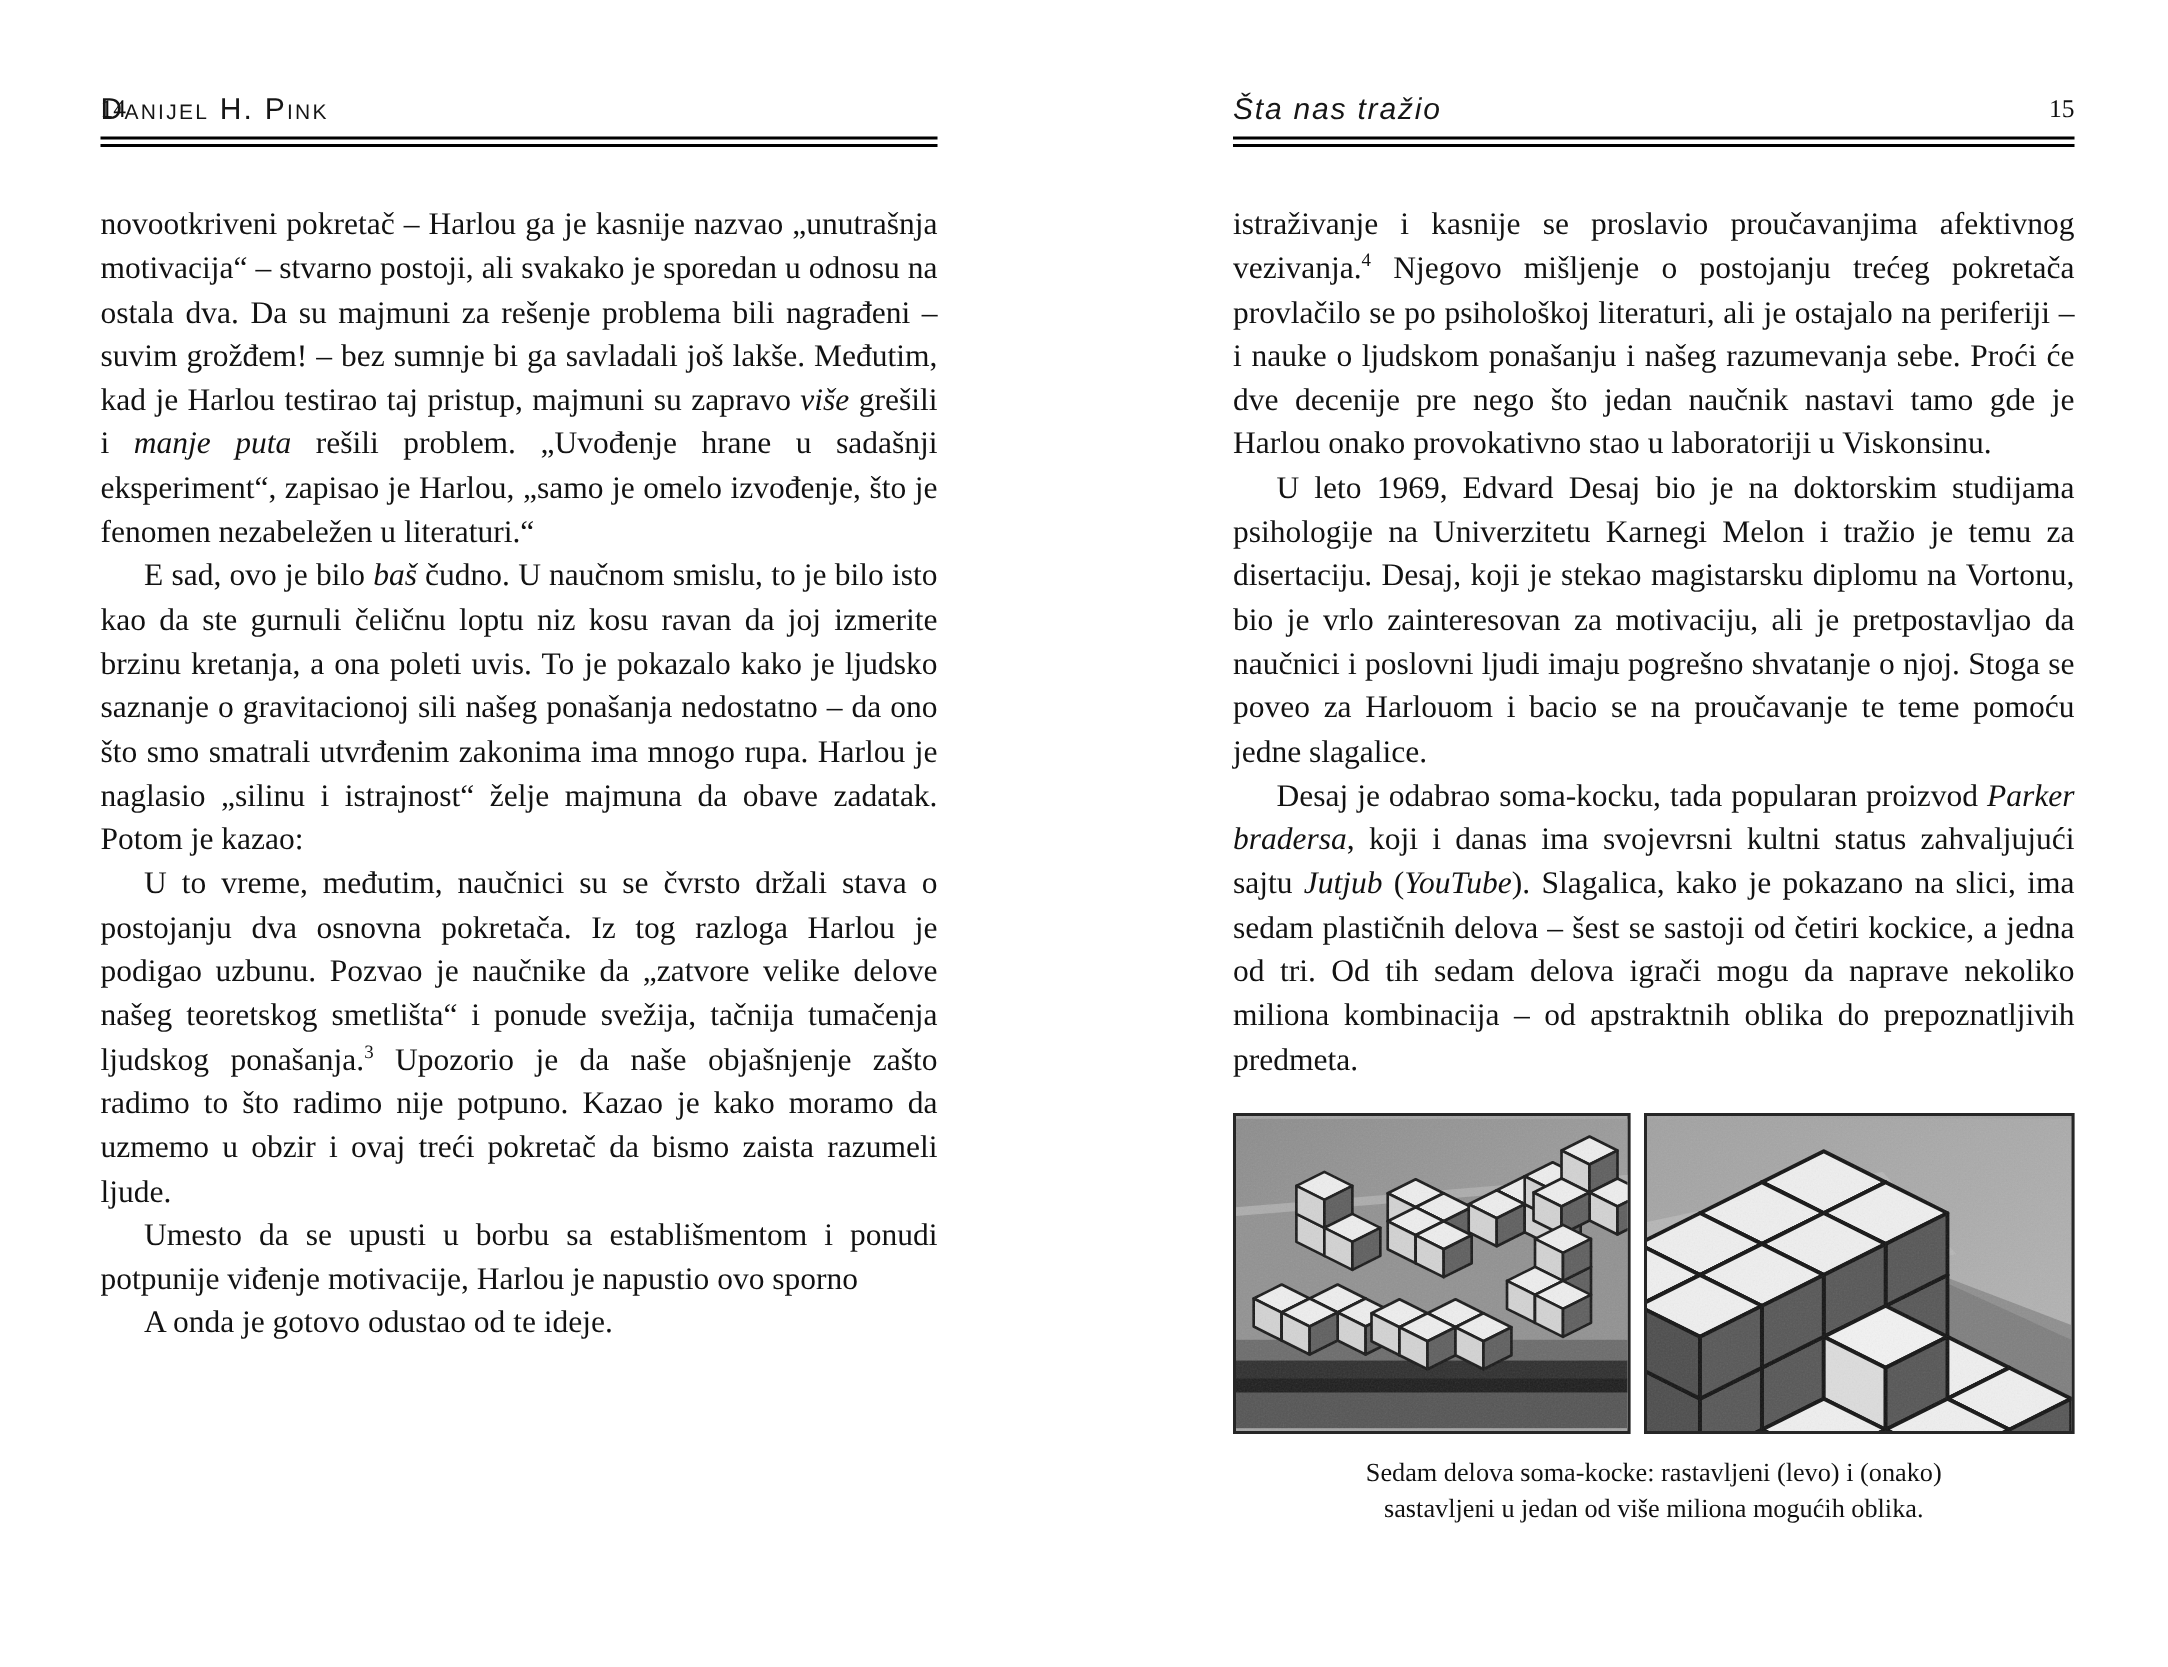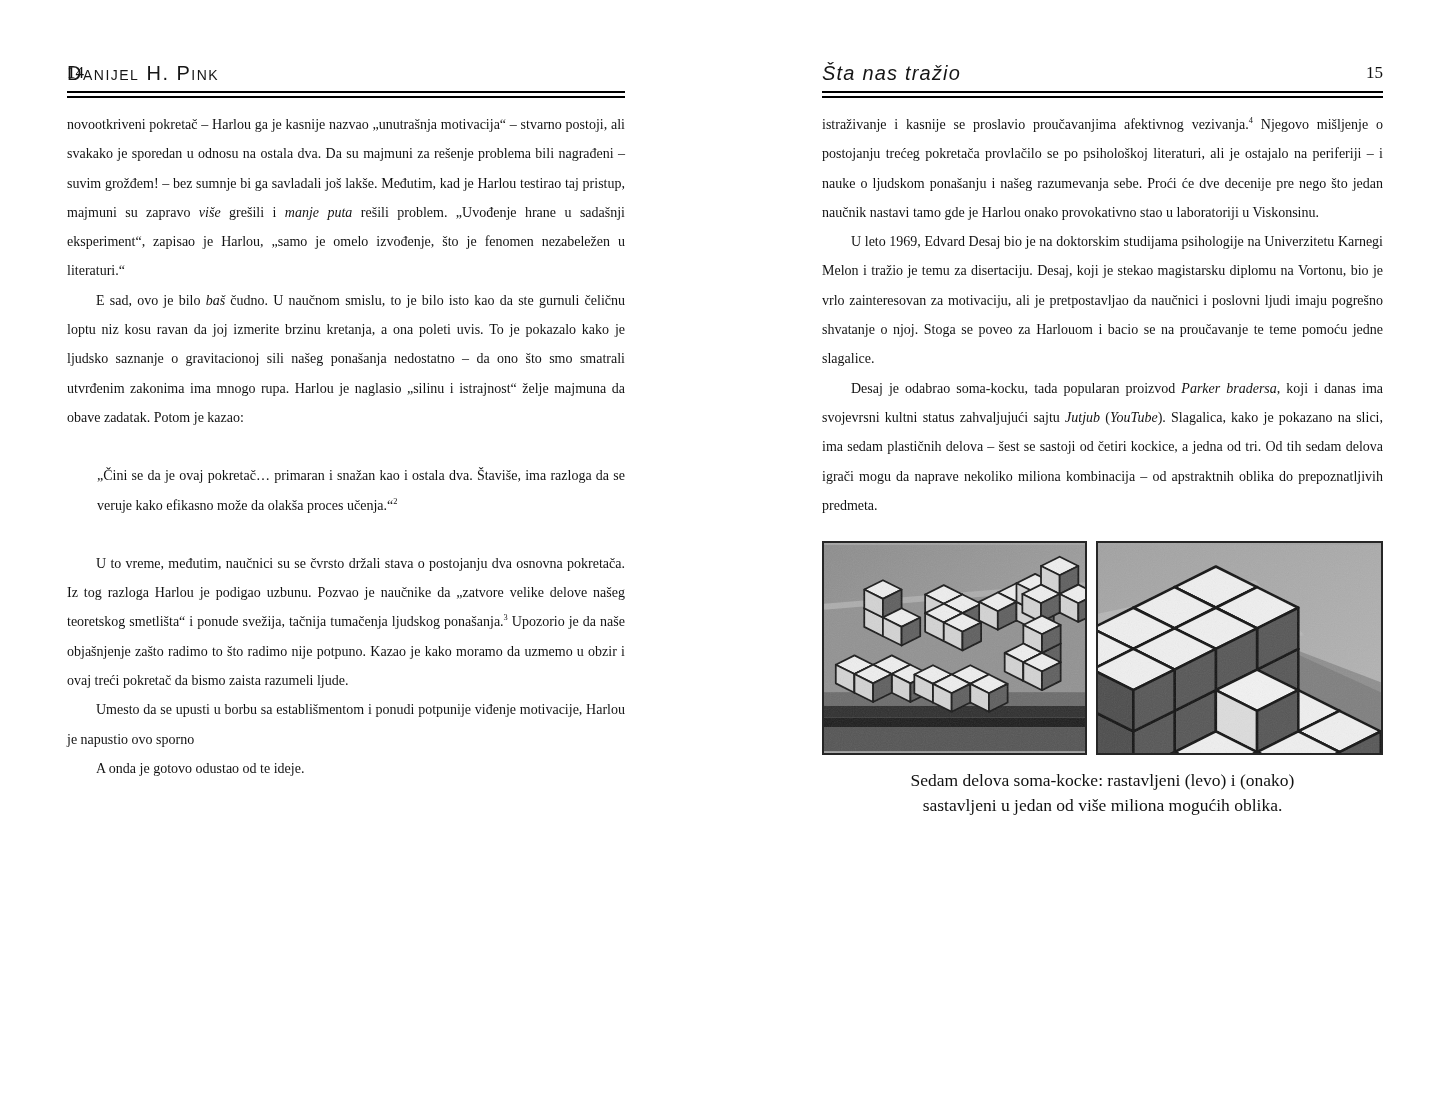--- a/index.html
+++ b/index.html
@@ -13,21 +13,21 @@
   .pagenum{font-size:17px;line-height:26px;color:#101010;}
   .pagenum.pn-left{position:absolute;left:0;top:2px;}
   .pagenum.pn-right{position:absolute;right:0;top:2px;}
   .running-head{position:absolute;left:0;right:0;top:2px;text-align:left;
        font-family:"Liberation Sans",sans-serif;font-size:20px;line-height:26px;
        color:#161616;}
   .running-head.caps{font-variant:small-caps;letter-spacing:1.5px;font-weight:400;}
   .running-head.ital{font-style:italic;letter-spacing:1.2px;}
   .rule{position:absolute;left:0;right:0;top:33px;height:3px;
        border-top:2.5px solid #000;border-bottom:2px solid #000;}
-  .body-text{margin-top:10px;font-size:14px;line-height:29.3px;text-align:justify;}
+  .body-text{margin-top:35px;font-size:21px;line-height:29.3px;text-align:justify;}
   .body-text p{margin:0;}
   .body-text p.indent{text-indent:29px;}
   .body-text blockquote{margin:29px 0 29px 30px;padding:0;}
   .body-text sup{font-size:0.6em;line-height:0;vertical-align:super;}
   .body-text em{font-style:italic;}
   figure{margin:21px 0 0 0;}
   .panels{display:flex;gap:9px;}
   .panel{display:block;background:#a5a5a5;border:2px solid #262626;}
   figcaption{margin-top:13px;text-align:center;font-size:17.5px;line-height:24.5px;color:#111;}
   figcaption span{display:block;}
@@ -39,21 +39,20 @@
 
   <section class="page left">
     <header>
       <span class="pagenum pn-left">14</span>
       <span class="running-head caps">Danijel H. Pink</span>
       <div class="rule"></div>
     </header>
     <div class="body-text">
         <p><span>novootkriveni pokretač – Harlou ga je kasnije nazvao „unutrašnja motivacija“ – stvarno postoji, ali svakako je sporedan u odnosu na ostala dva. Da su majmuni za rešenje problema bili nagrađeni – suvim grožđem! – bez sumnje bi ga savladali još lakše. Međutim, kad je Harlou testirao taj pristup, majmuni su zapravo </span><em>više</em><span> grešili i </span><em>manje puta</em><span> rešili problem. „Uvođenje hrane u sadašnji eksperiment“, zapisao je Harlou, „samo je omelo izvođenje, što je fenomen nezabeležen u literaturi.“</span></p>
         <p class="indent"><span>E sad, ovo je bilo </span><em>baš</em><span> čudno. U naučnom smislu, to je bilo isto kao da ste gurnuli čeličnu loptu niz kosu ravan da joj izmerite brzinu kretanja, a ona poleti uvis. To je pokazalo kako je ljudsko saznanje o gravitacionoj sili našeg ponašanja nedostatno – da ono što smo smatrali utvrđenim zakonima ima mnogo rupa. Harlou je naglasio „silinu i istrajnost“ želje majmuna da obave zadatak. Potom je kazao:</span></p>
-        <blockquote><span>„Čini se da je ovaj pokretač… primaran i snažan kao i ostala dva. Štaviše, ima razloga da se veruje kako efikasno može da olakša proces učenja.“</span><sup>2</sup></blockquote>
         <p class="indent"><span>U to vreme, međutim, naučnici su se čvrsto držali stava o postojanju dva osnovna pokretača. Iz tog razloga Harlou je podigao uzbunu. Pozvao je naučnike da „zatvore velike delove našeg teoretskog smetlišta“ i ponude svežija, tačnija tumačenja ljudskog ponašanja.</span><sup>3</sup><span> Upozorio je da naše objašnjenje zašto radimo to što radimo nije potpuno. Kazao je kako moramo da uzmemo u obzir i ovaj treći pokretač da bismo zaista razumeli ljude.</span></p>
         <p class="indent"><span>Umesto da se upusti u borbu sa establišmentom i ponudi potpunije viđenje motivacije, Harlou je napustio ovo sporno</span></p>
         <p class="indent"><span>A onda je gotovo odustao od te ideje.</span></p>
       </div>
   </section>
 
   <section class="page right">
     <header>
       <span class="running-head ital">Šta nas tražio</span>
       <span class="pagenum pn-right">15</span>

